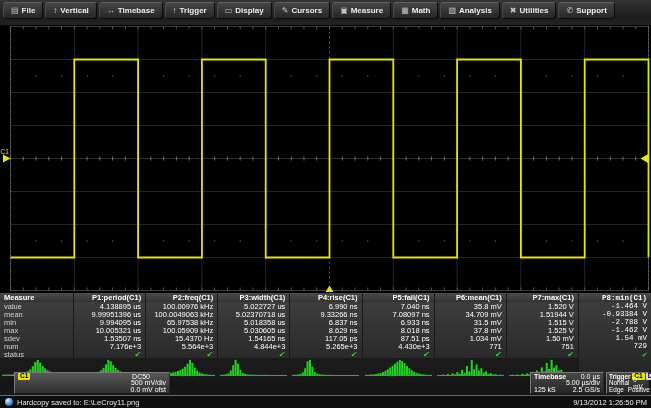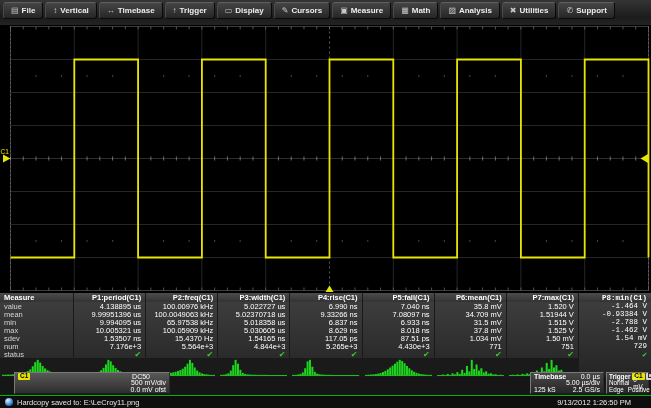--- a/index.html
+++ b/index.html
@@ -46,21 +46,21 @@
   .chbox{left:14px;width:156px;}
   .tbbox{left:530px;width:74px;background:linear-gradient(#484848,#262626);}
   .trbox{left:606px;width:43px;background:linear-gradient(#484848,#262626);font-size:6.3px;}
   .b{font-weight:bold;}
   
   .statusbar{position:absolute;top:395px;left:0;width:651px;height:13px;background:#0e0e0e;
              border-top:1px solid #00b400;display:flex;align-items:center;
              font-size:7.5px;color:#e4e4e4;box-sizing:border-box;}
   .note-icon{width:8px;height:8px;border-radius:50%;flex:none;margin:0 4px 0 5px;
              background:radial-gradient(circle at 35% 30%,#e8f4ff,#5aa0e0 45%,#1a5ba8 80%);}
-  .datetime{margin-right:20px;color:#ececec;}
+  .datetime{margin-right:4px;color:#ececec;}
 </style>
 </head>
 <body>
 
 <div class="screen">
 
   <div class="menubar" id="menubar">
       <div class="menu-btn">
         <span class="glyph">▤</span>
         <span>File</span>

